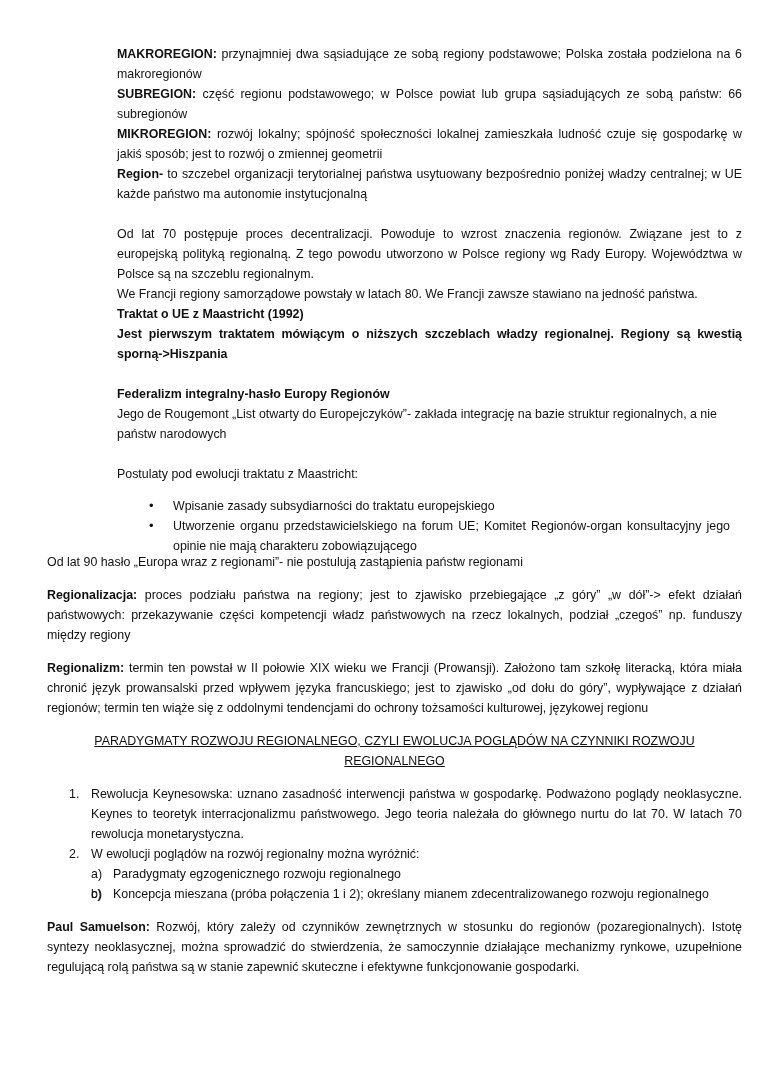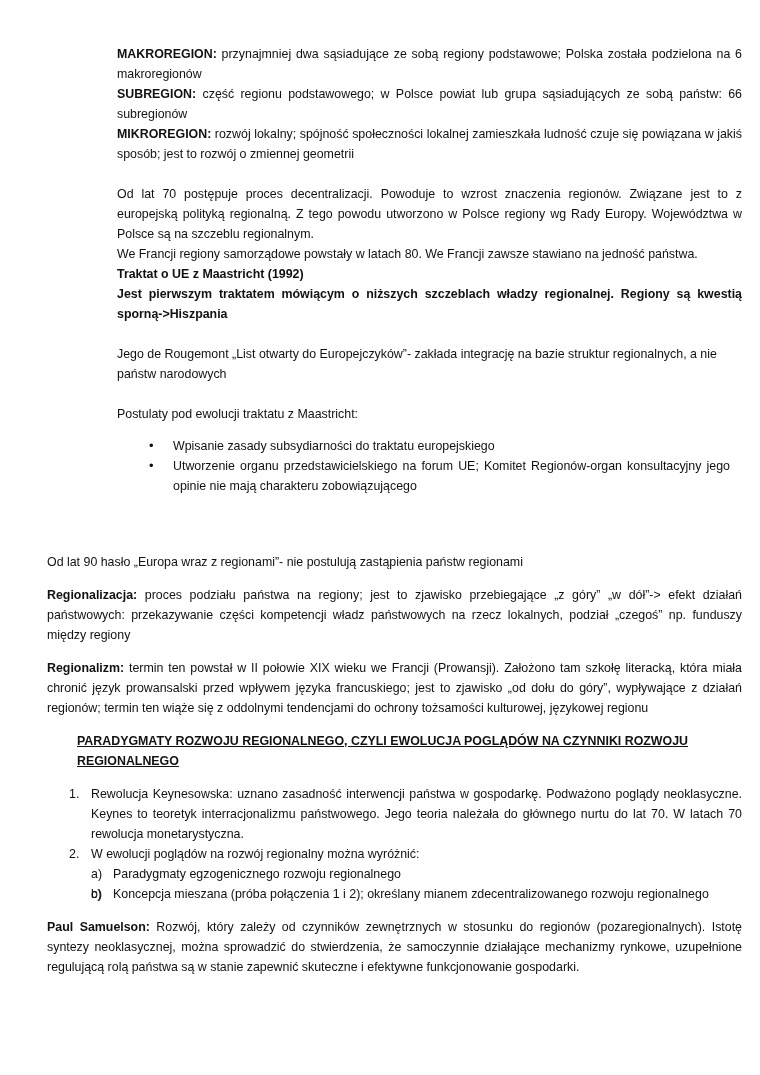--- a/index.html
+++ b/index.html
@@ -14,47 +14,49 @@
     .indent { position: absolute; left: 117px; width: 625px; top: 44px; }
     .full { position: absolute; left: 47px; width: 695px; }
     p { margin: 0; }
     .j { text-align: justify; }
     b { font-weight: bold; }
     .gap { height: 20px; }
     .gap-s { height: 13px; }
     ul.bullets { list-style: none; margin: 12px; padding: 0 0 0 20px; }
     ul.bullets li { position: relative; padding-left: 24px; }
     ul.bullets li::before { content: "\2022"; position: absolute; left: 0; top: 0; font-size: 13px; }
-    .heading { text-align: left; font-weight: bold; text-decoration: underline; padding: 0 30px; }
+    .heading { text-align: center; font-weight: normal; text-decoration: underline; padding: 0 30px; }
     ol.num { list-style: none; margin: 0; padding: 0 0 0 22px; }
     ol.num > li { position: relative; padding-left: 22px; }
     ol.num > li > .marker { position: absolute; left: 0; top: 0; }
     ol.alpha { list-style: none; margin: 0; padding: 0 0 0 0; }
     ol.alpha > li { position: relative; padding-left: 22px; }
     ol.alpha > li > .marker { position: absolute; left: 0; top: 0; }
   </style>
 </head>
 <body>
 
 <div class="page">
 
   <div class="indent">
     <p class="j"><b>MAKROREGION:</b><span> przynajmniej dwa sąsiadujące ze sobą regiony podstawowe; Polska została podzielona na 6 makroregionów</span></p>
     <p class="j"><b>SUBREGION:</b><span> część regionu podstawowego; w Polsce powiat lub grupa sąsiadujących ze sobą państw: 66 subregionów</span></p>
-    <p class="j"><b>MIKROREGION:</b><span> rozwój lokalny; spójność społeczności lokalnej zamieszkała ludność czuje się powiązana w jakiś sposób; jest to rozwój o zmiennej geometrii</span></p>
+    <p class="j"><b>MIKROREGION:</b><span> rozwój lokalny; spójność społeczności lokalnej zamieszkała ludność czuje się gospodarkę w jakiś sposób; jest to rozwój o zmiennej geometrii</span></p>
+    <p class="j"><b>Region-</b><span> to szczebel organizacji terytorialnej państwa usytuowany bezpośrednio poniżej władzy centralnej; w UE każde państwo ma autonomie instytucjonalną</span></p>
 
     <div class="gap"></div>
 
     <p class="j">Od lat 70 postępuje proces decentralizacji. Powoduje to wzrost znaczenia regionów. Związane jest to z europejską polityką regionalną.  Z tego powodu utworzono w Polsce regiony wg Rady Europy. Województwa w Polsce są na szczeblu regionalnym.</p>
     <p>We Francji regiony samorządowe powstały w latach 80. We Francji zawsze stawiano na jedność państwa.</p>
     <p><b>Traktat o UE z Maastricht (1992)</b></p>
     <p class="j"><b>Jest pierwszym traktatem mówiącym o niższych szczeblach władzy regionalnej. Regiony są kwestią sporną-&gt;Hiszpania</b></p>
 
     <div class="gap"></div>
 
+    <p><b>Federalizm integralny-hasło Europy Regionów</b></p>
     <p>Jego de Rougemont „List otwarty do Europejczyków”- zakłada integrację na bazie struktur regionalnych, a nie państw narodowych</p>
 
     <div class="gap"></div>
 
     <p>Postulaty pod ewolucji traktatu z Maastricht:</p>
     <ul class="bullets">
       <li><span>Wpisanie zasady subsydiarności do traktatu europejskiego</span></li>
       <li class="j"><span>Utworzenie organu przedstawicielskiego na forum UE; Komitet Regionów-organ konsultacyjny jego opinie nie mają charakteru zobowiązującego</span></li>
     </ul>
   </div>

